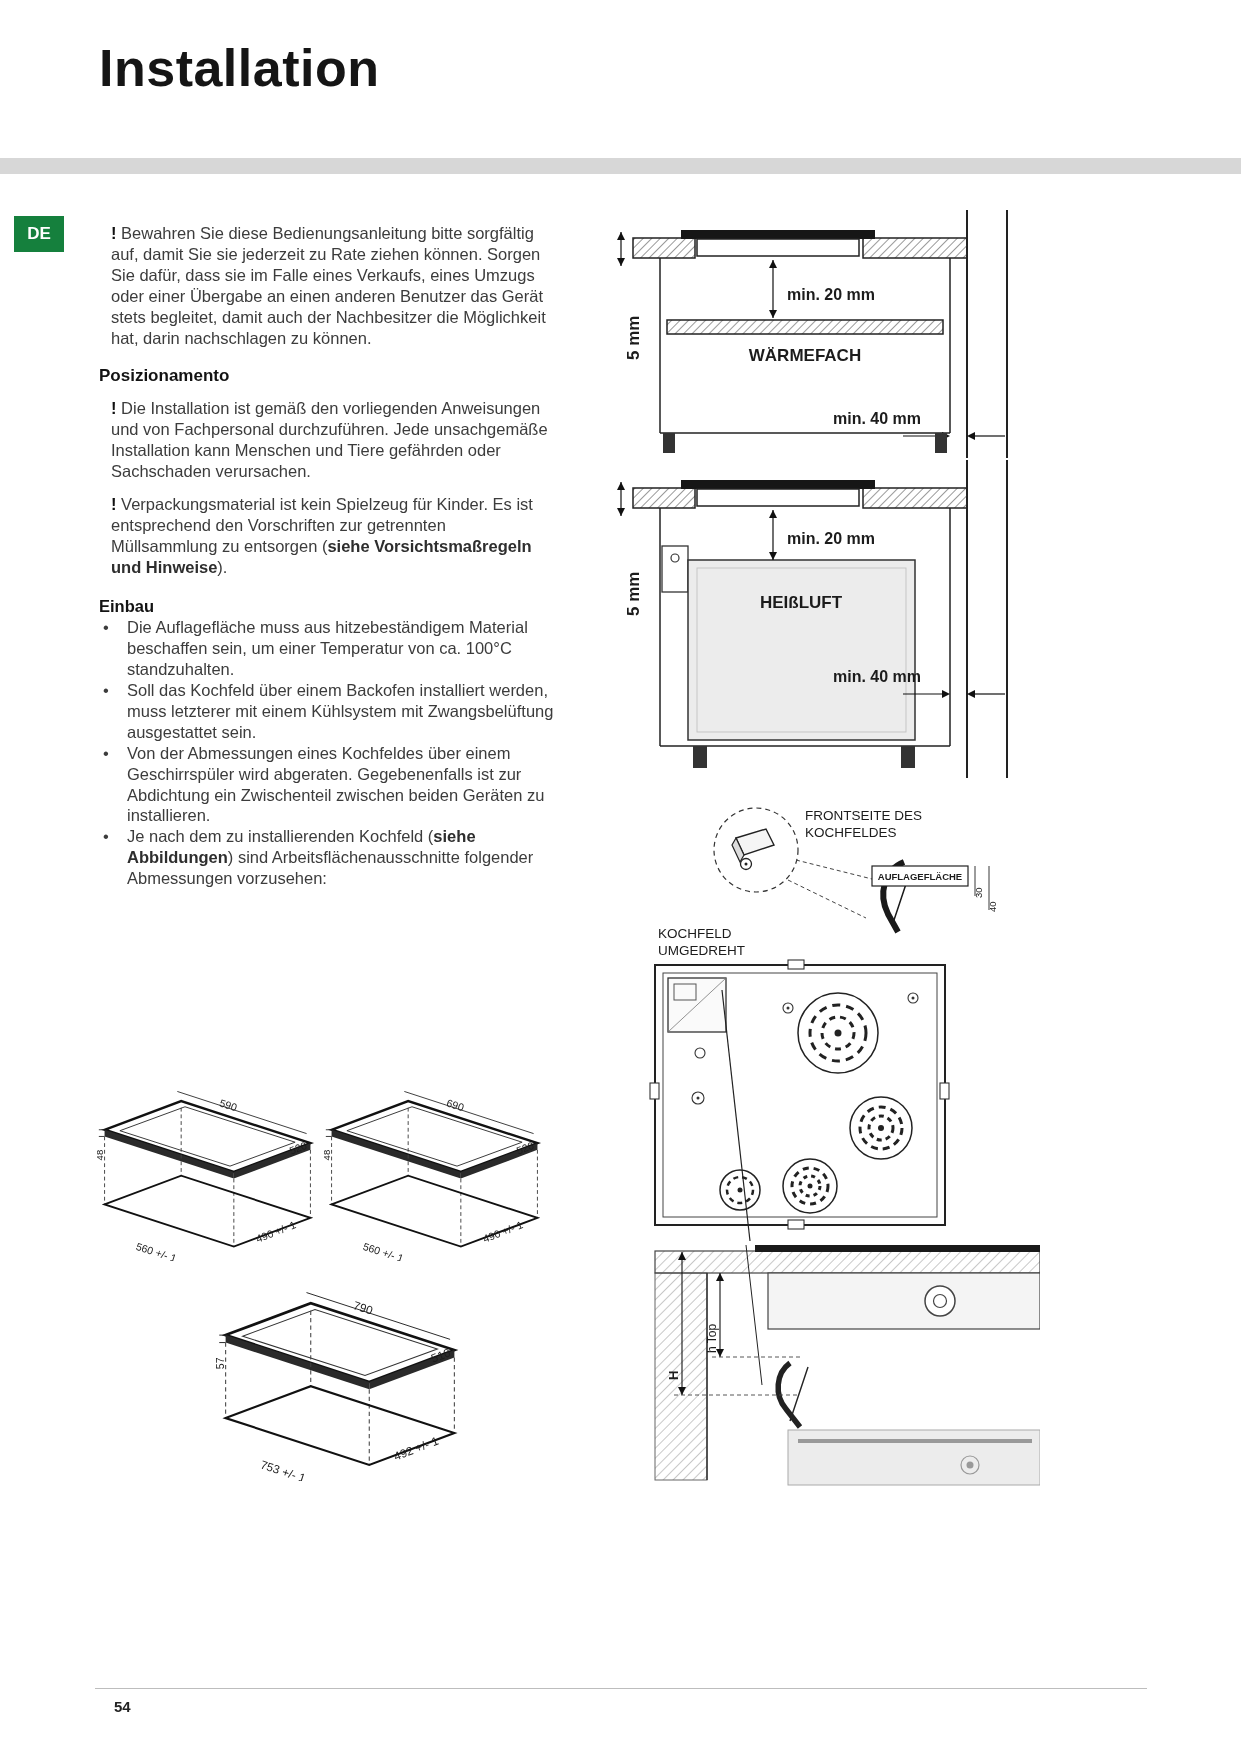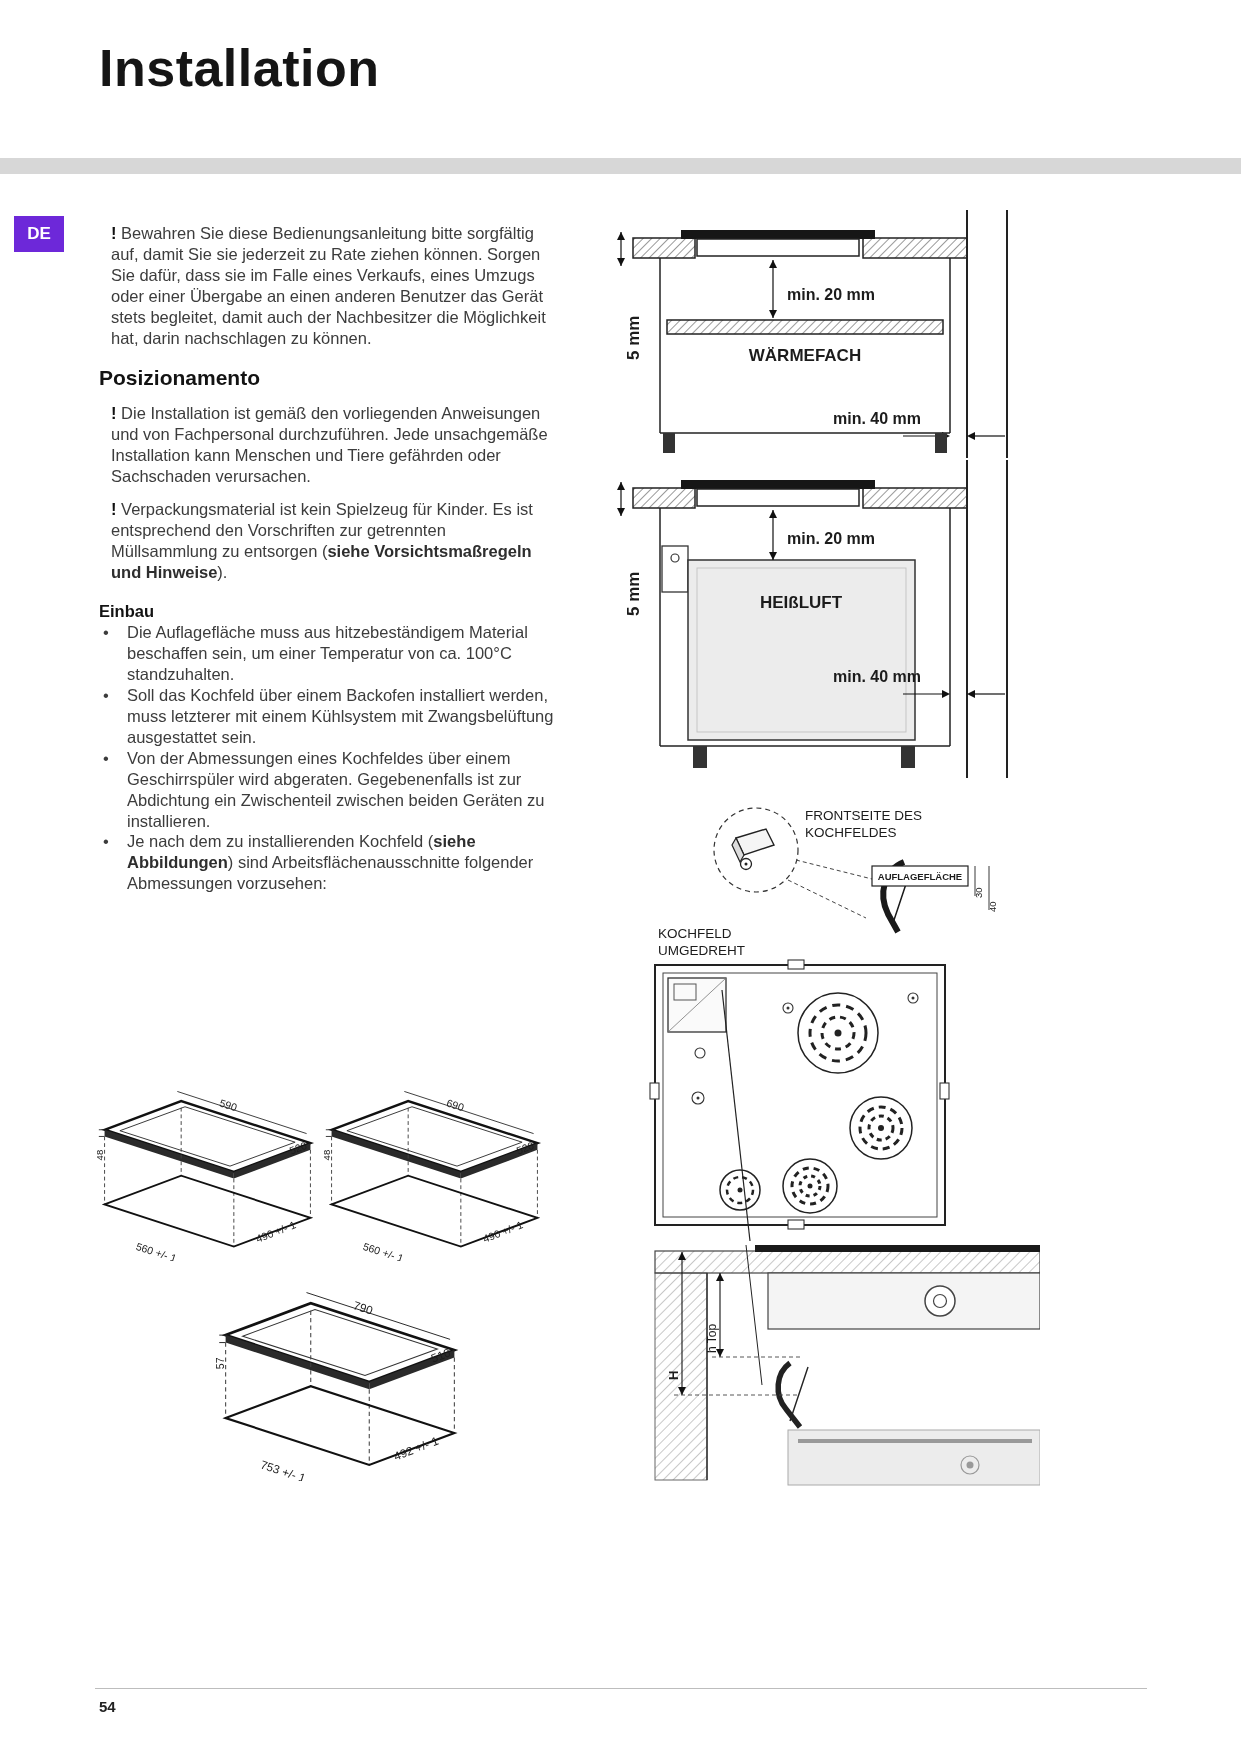--- a/index.html
+++ b/index.html
@@ -1,41 +1,41 @@
 <!DOCTYPE html>
 <html><head>
 <meta charset="utf-8">
 <style>
   html,body{margin:0;padding:0;background:#9a9a9a;}
   .page{position:relative;width:1241px;height:1755px;background:#ffffff;
         font-family:"Liberation Sans",sans-serif;color:#3c3c3c;overflow:hidden;margin:0 auto;padding-left:26px;}
   .title{position:absolute;left:99px;top:38px;margin:0;font-size:52px;font-weight:bold;
          color:#151515;letter-spacing:0.5px;}
   .graybar{position:absolute;left:0;top:158px;width:1241px;height:16px;background:#d7d7d7;}
-  .lang-tab{position:absolute;left:14px;top:216px;width:50px;height:36px;background:#6d28d9;
+  .lang-tab{position:absolute;left:14px;top:216px;width:50px;height:36px;background:#15803d;
             color:#fff;font-weight:bold;font-size:17px;display:flex;align-items:center;justify-content:center;}
   .textcol{position:absolute;left:99px;top:211px;width:466px;font-size:16.5px;line-height:1.27;}
   .textcol p{margin:12px;}
   .excl{font-weight:bold;color:#111;}
   .bold-inline{font-weight:bold;color:#2e2e2e;}
-  h2.sec{font-size:21px;font-weight:bold;color:#131313;margin:16px 0 12px 0;}
+  h2.sec{font-size:17px;font-weight:bold;color:#131313;margin:16px 0 12px 0;}
   h3.sub{font-size:16.5px;font-weight:bold;color:#131313;margin:18px 0 0 0;}
   .bullet{display:flex;margin:0;}
   .bdot{width:24px;flex:0 0 24px;text-align:left;padding-left:4px;}
   .btxt{flex:1;}
   .diag{position:absolute;}
   .d1{left:605px;top:208px;}
   .d2{left:605px;top:458px;}
   .d3{left:638px;top:798px;}
   .d4{left:640px;top:1245px;}
   .cutA{left:95px;top:1055px;}
   .cutB{left:322px;top:1055px;}
   .cutC{left:215px;top:1252px;}
   .footer-rule{position:absolute;left:95px;top:1688px;width:1052px;height:1px;background:#bdbdbd;}
-  .page-num{position:absolute;left:99px;top:1698px;font-size:15px;font-weight:bold;color:#222;}
+  .page-num{position:absolute;left:114px;top:1698px;font-size:15px;font-weight:bold;color:#222;}
   svg{display:block;}
   svg text{font-family:"Liberation Sans",sans-serif;fill:#1c1c1c;}
 </style>
 </head>
 <body>
 
 <div class="page">
 
   <h1 class="title">Installation</h1>
   <div class="graybar"></div>

